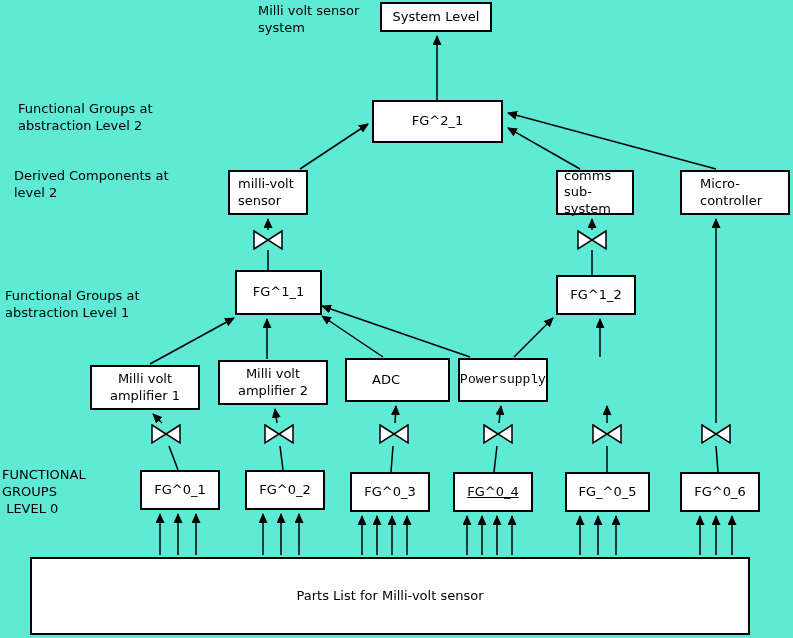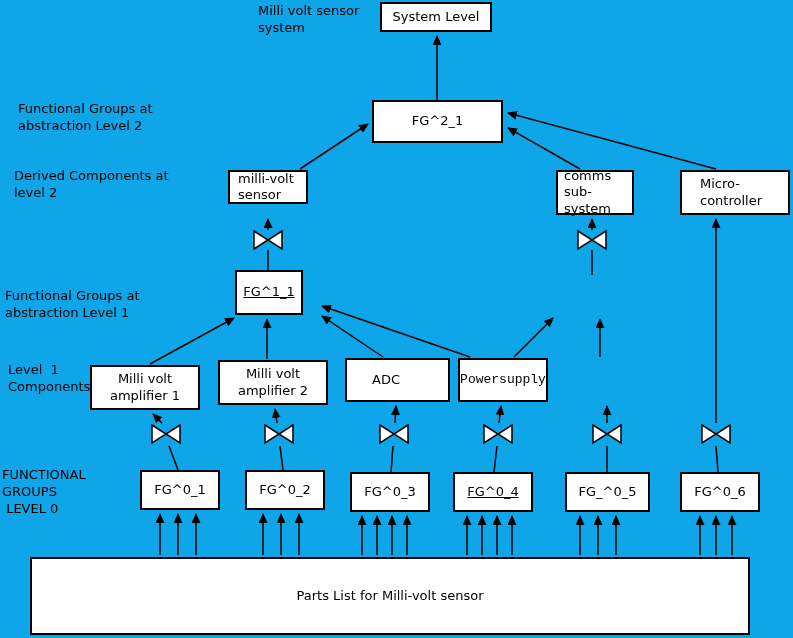--- a/index.html
+++ b/index.html
@@ -1,18 +1,18 @@
 <!DOCTYPE html>
 <html><head>
 <meta charset="utf-8">
 <style>
   * { box-sizing: border-box; }
   html,body { margin:0; padding:0; background:#ffffff; }
   body { font-family:"DejaVu Sans","Liberation Sans",sans-serif; color:#000; }
-  .diagram { position:relative; width:793px; height:638px; background:#0ea5e9; overflow:hidden; }
+  .diagram { position:relative; width:793px; height:638px; background:#5eead4; overflow:hidden; }
   svg.layer { position:absolute; left:0; top:0; }
   .box {
     position:absolute; border:2px solid #000; background:#fff;
     display:flex; align-items:center; justify-content:center;
     font-size:13px; line-height:1.25; text-align:center; white-space:pre-line;
   }
   .box.left { justify-content:flex-start; text-align:left; }
   .lbl {
     position:absolute; font-size:13px; line-height:1.3; white-space:pre-wrap;
   }
@@ -96,37 +96,36 @@
   </svg>
 
   <div class="lbl" style="left:258px; top:3px; width:120px;">Milli volt sensor
 system</div>
   <div class="lbl" style="left:18px;  top:101px; width:170px;">Functional Groups at
 abstraction Level 2</div>
   <div class="lbl" style="left:14px;  top:168px; width:180px;">Derived Components at
 level 2</div>
   <div class="lbl" style="left:5px;   top:288px; width:170px;">Functional Groups at
 abstraction Level 1</div>
-  <div class="lbl" style="left:8px;   top:362px; width:120px;">Level  1
-Components</div>
   <div class="lbl" style="left:2px;   top:467px; width:120px;">FUNCTIONAL
 GROUPS
  LEVEL 0</div>
 
   <div class="box" style="left:380px; top:2px;   width:112px; height:30px;">System Level</div>
   <div class="box" style="left:372px; top:100px; width:131px; height:43px;">FG^2_1</div>
 
-  <div class="box left" style="left:228px; top:170px; width:80px;  height:34px; padding-left:8px;">milli-volt
+  <div class="box left" style="left:228px; top:170px; width:80px;  height:45px; padding-left:8px;">milli-volt
 sensor</div>
   <div class="box left" style="left:556px; top:170px; width:78px;  height:45px; padding-left:6px;">comms
 sub-system</div>
   <div class="box left" style="left:680px; top:170px; width:110px; height:45px; padding-left:18px;">Micro-
 controller</div>
 
-  <div class="box" style="left:235px; top:270px; width:68px; height:45px;text-decoration:underline;">FG^1_1</div>
+  <div class="box" style="left:235px; top:270px; width:87px; height:45px;">FG^1_1</div>
+  <div class="box" style="left:556px; top:275px; width:80px; height:40px;">FG^1_2</div>
 
   <div class="box" style="left:90px;  top:365px; width:110px; height:45px;">Milli volt
 amplifier 1</div>
   <div class="box" style="left:218px; top:360px; width:110px; height:45px;">Milli volt
 amplifier 2</div>
   <div class="box left" style="left:345px; top:358px; width:105px; height:44px; padding-left:25px;">ADC</div>
   <div class="box" style="left:458px; top:358px; width:90px;  height:44px;font-family:Liberation Mono, monospace;">Powersupply</div>
 
   <div class="box" style="left:140px; top:470px; width:80px; height:40px;">FG^0_1</div>
   <div class="box" style="left:245px; top:470px; width:80px; height:40px;">FG^0_2</div>

